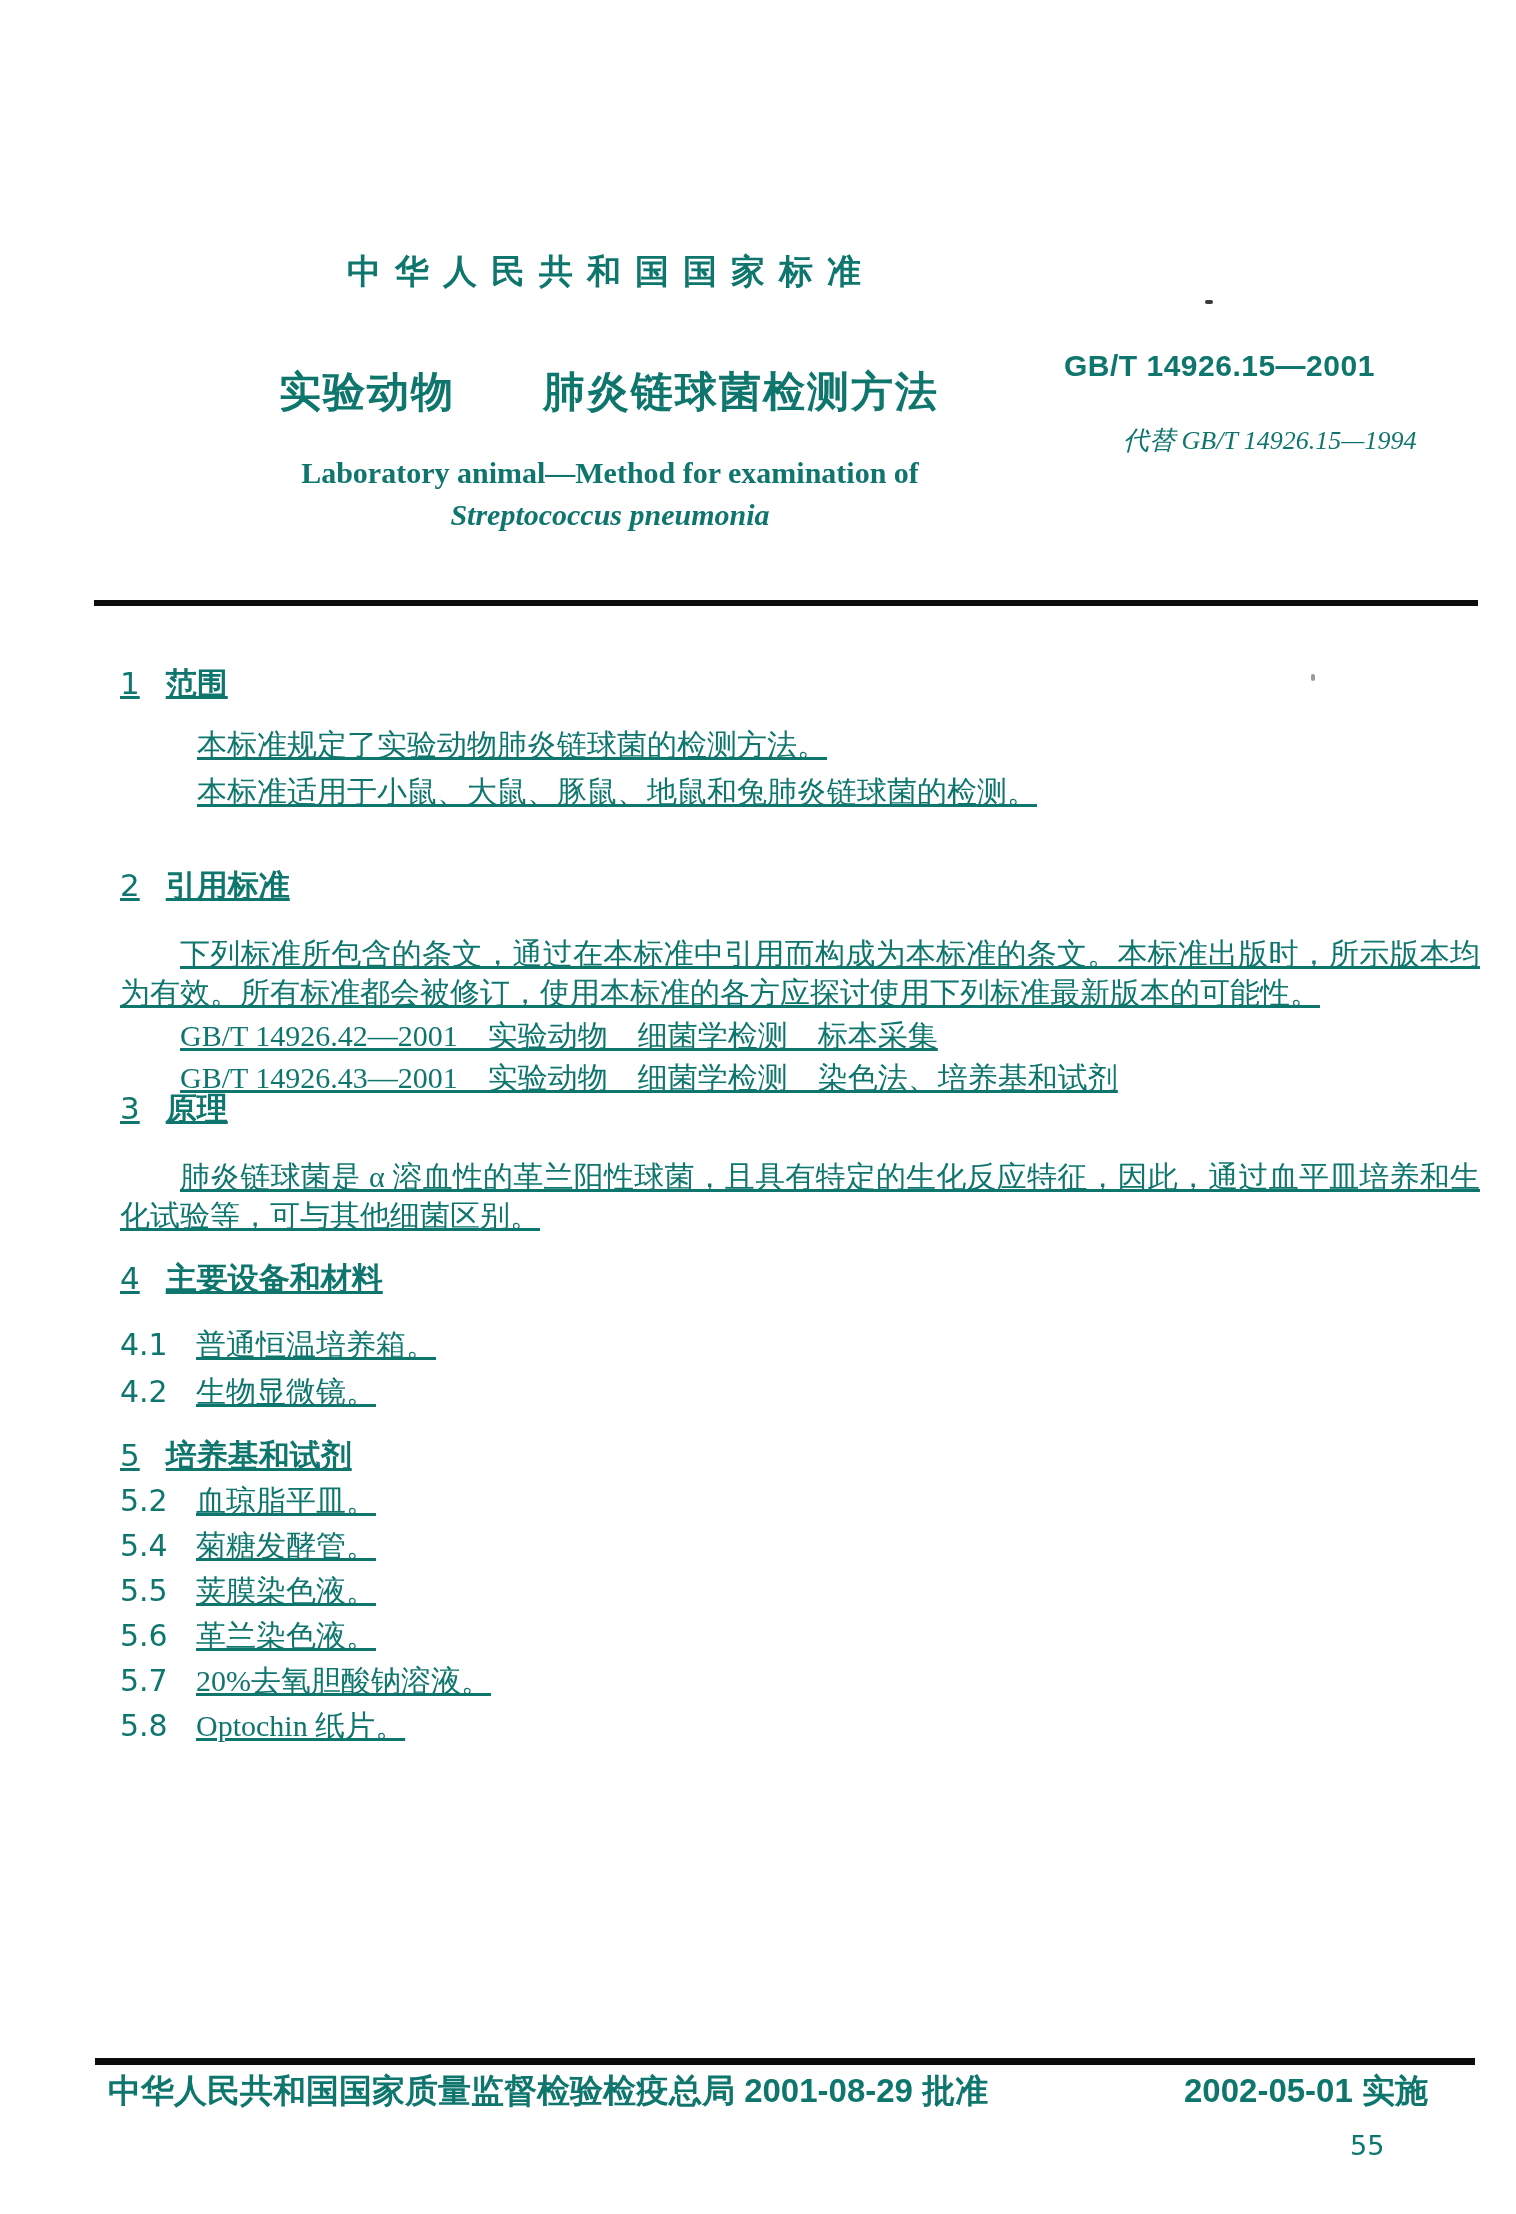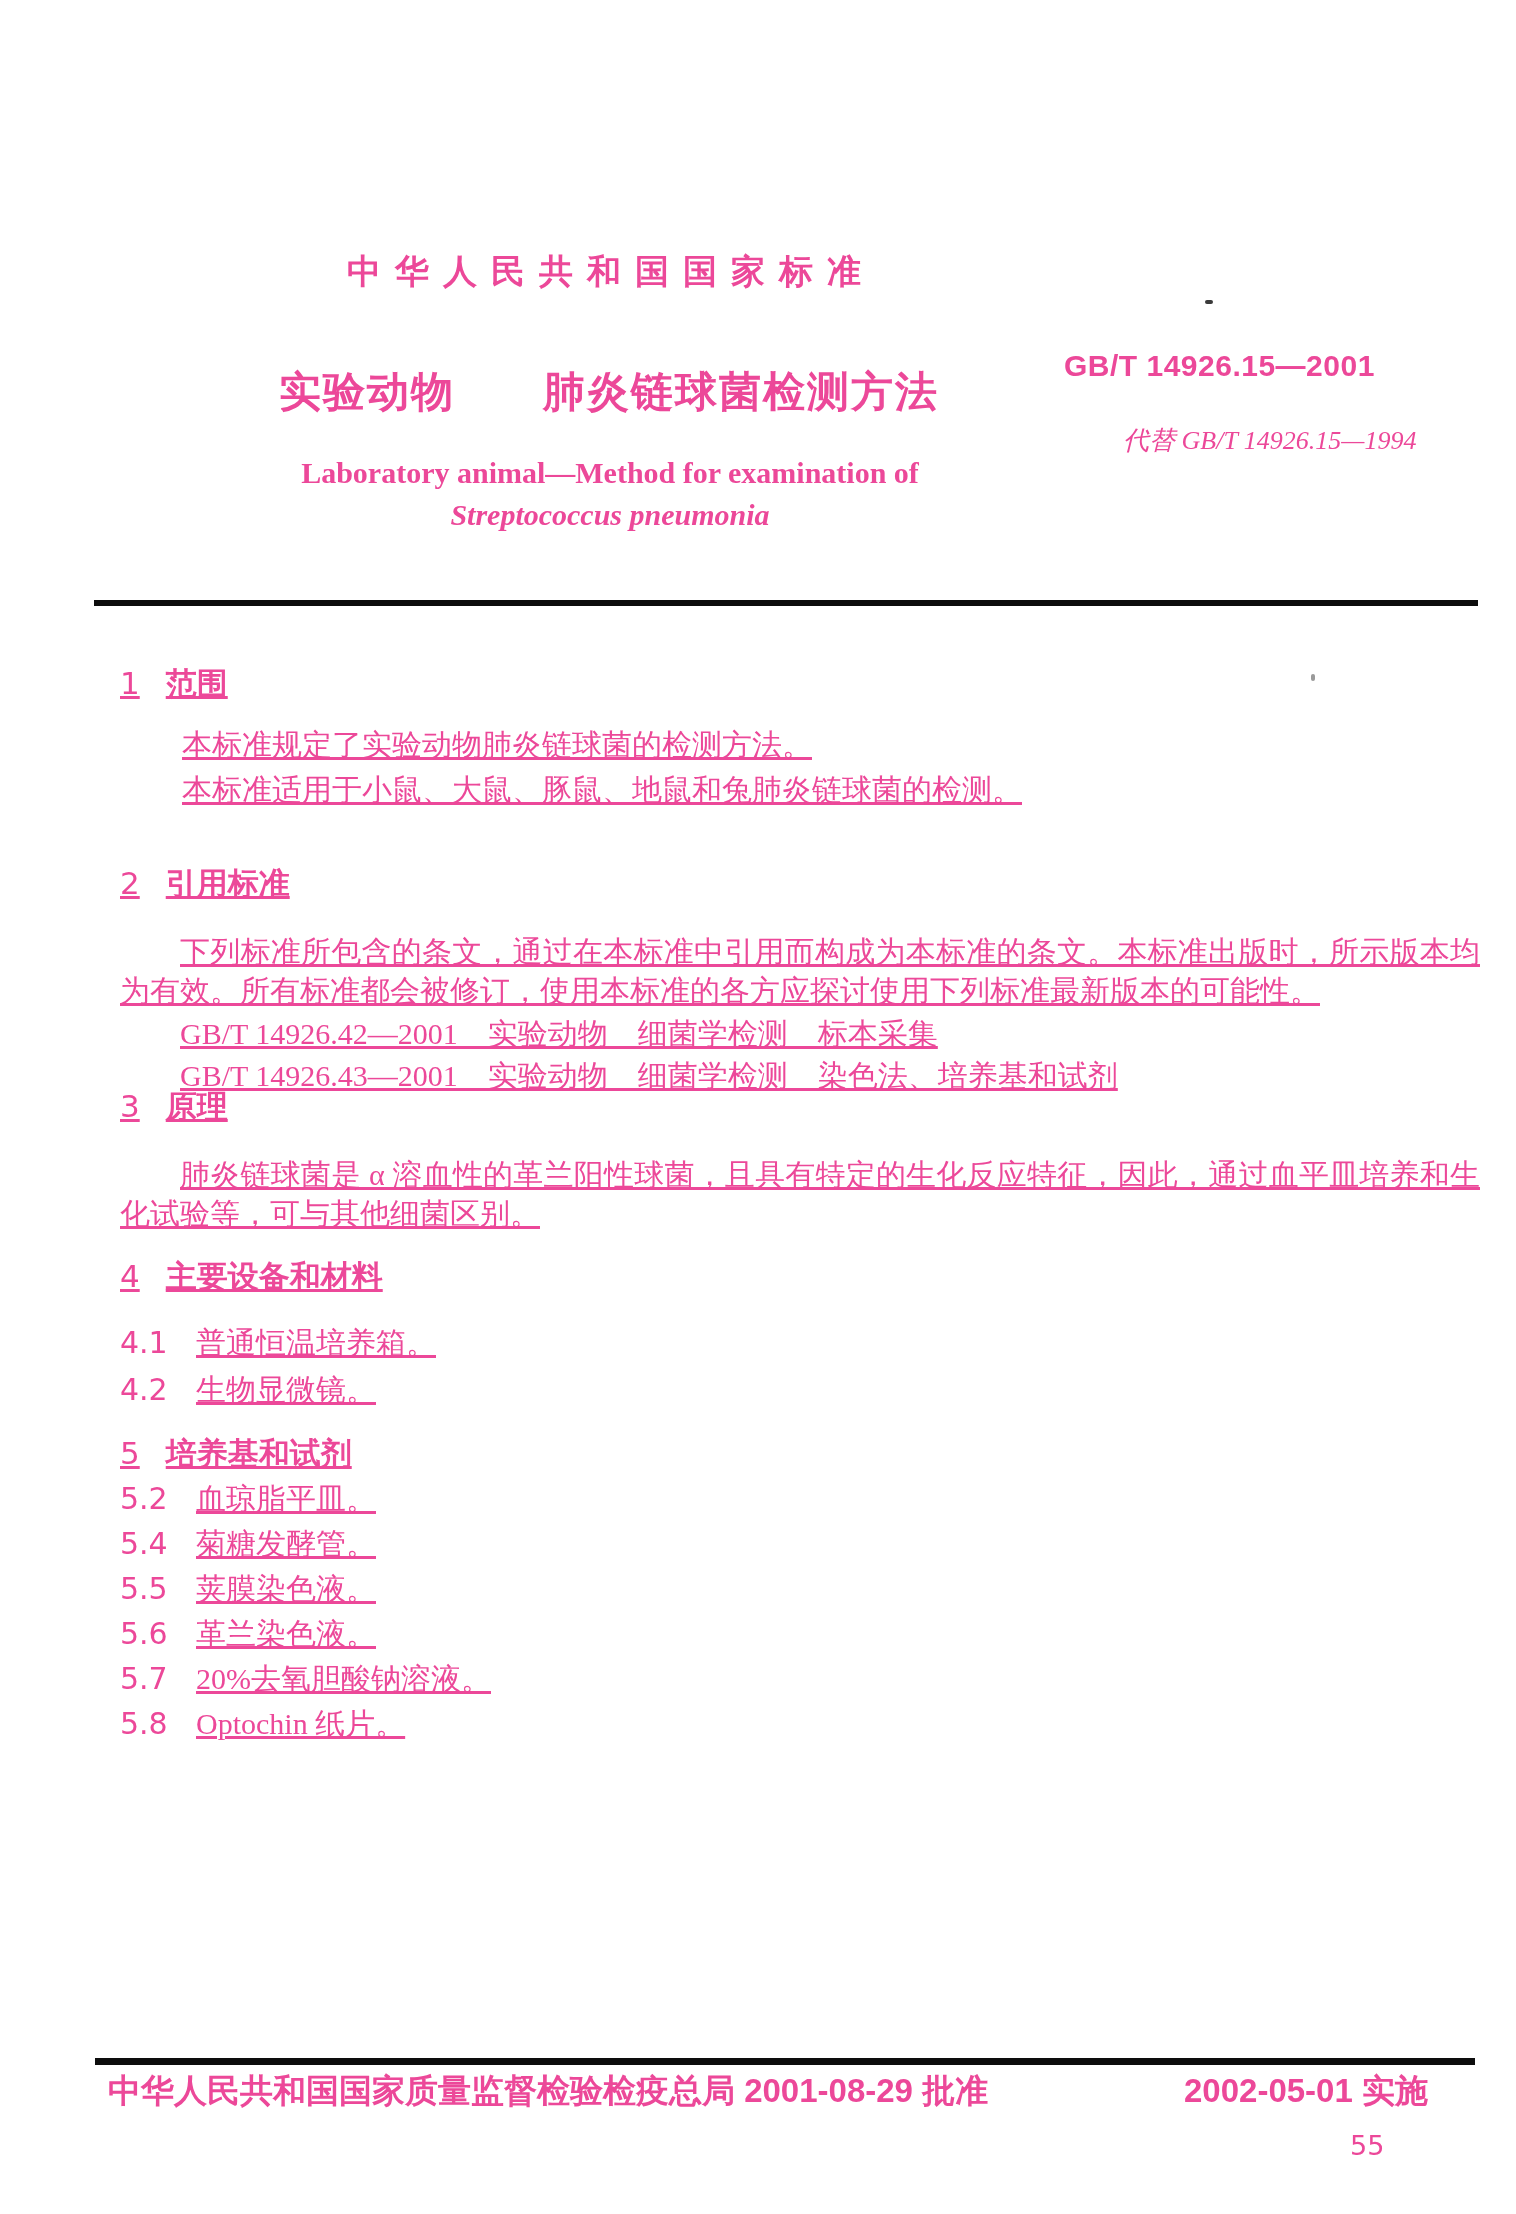--- a/index.html
+++ b/index.html
@@ -1,20 +1,20 @@
 <!DOCTYPE html>
 <html><head>
 <meta charset="utf-8">
 <style>
   html,body{margin:0;padding:0;background:#e8e8e8;}
   .page{
     position:relative;
     width:1516px;height:2214px;
     background:#ffffff;
-    color:#ec4899;
+    color:#0f766e;
     font-family:"Liberation Serif", serif;
     overflow:hidden;
   }
   
   .std-label{
     position:absolute;top:254px;left:611px;transform:translateX(-50%);
     white-space:nowrap;
     font-family:"Liberation Sans", sans-serif;
     font-weight:bold;font-size:34px;line-height:34px;letter-spacing:14px;
   }
@@ -57,21 +57,21 @@
     font-family:"Liberation Sans", sans-serif;
     font-weight:bold;font-size:31px;line-height:31px;
   }
   .sec-h .num{font-weight:normal;font-family:"DejaVu Sans", sans-serif;}
   .sec-h .stitle{margin-left:26px;}
   .para{
     margin:0;text-indent:2em;text-align:justify;
     font-size:30px;line-height:39px;
   }
   .line{
-    margin:2px;text-indent:2em;white-space:nowrap;
+    margin:17px;text-indent:2em;white-space:nowrap;
     font-size:30px;line-height:30px;
   }
   .ref{
     margin:0;text-indent:2em;white-space:nowrap;
     font-size:30px;line-height:30px;
   }
   .item{font-size:30px;line-height:30px;white-space:nowrap;}
   .item .inum{
     display:inline-block;width:76px;
     font-family:"DejaVu Sans", sans-serif;

